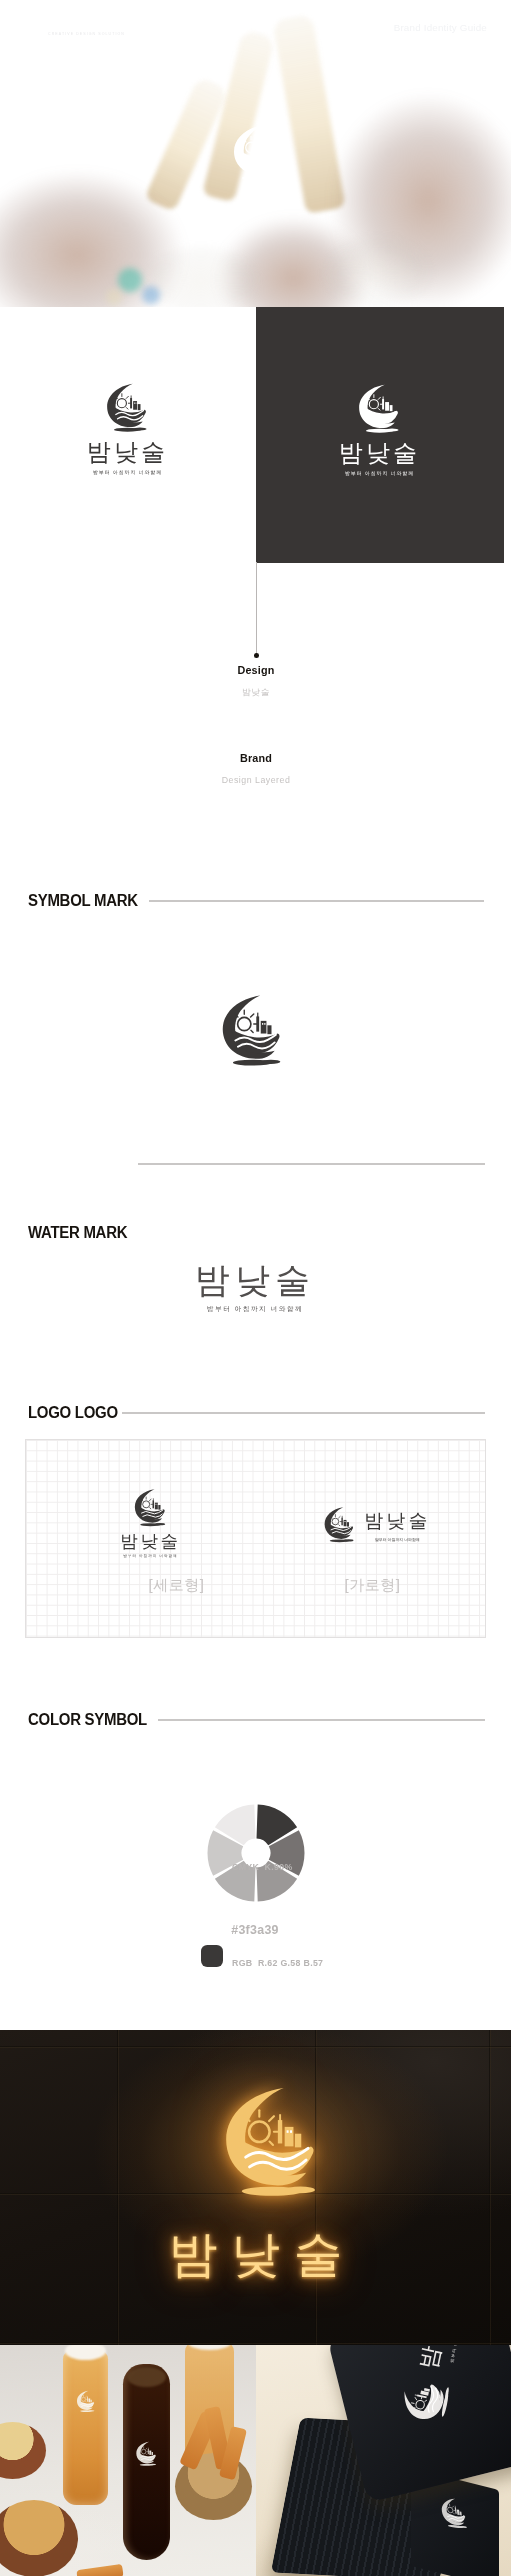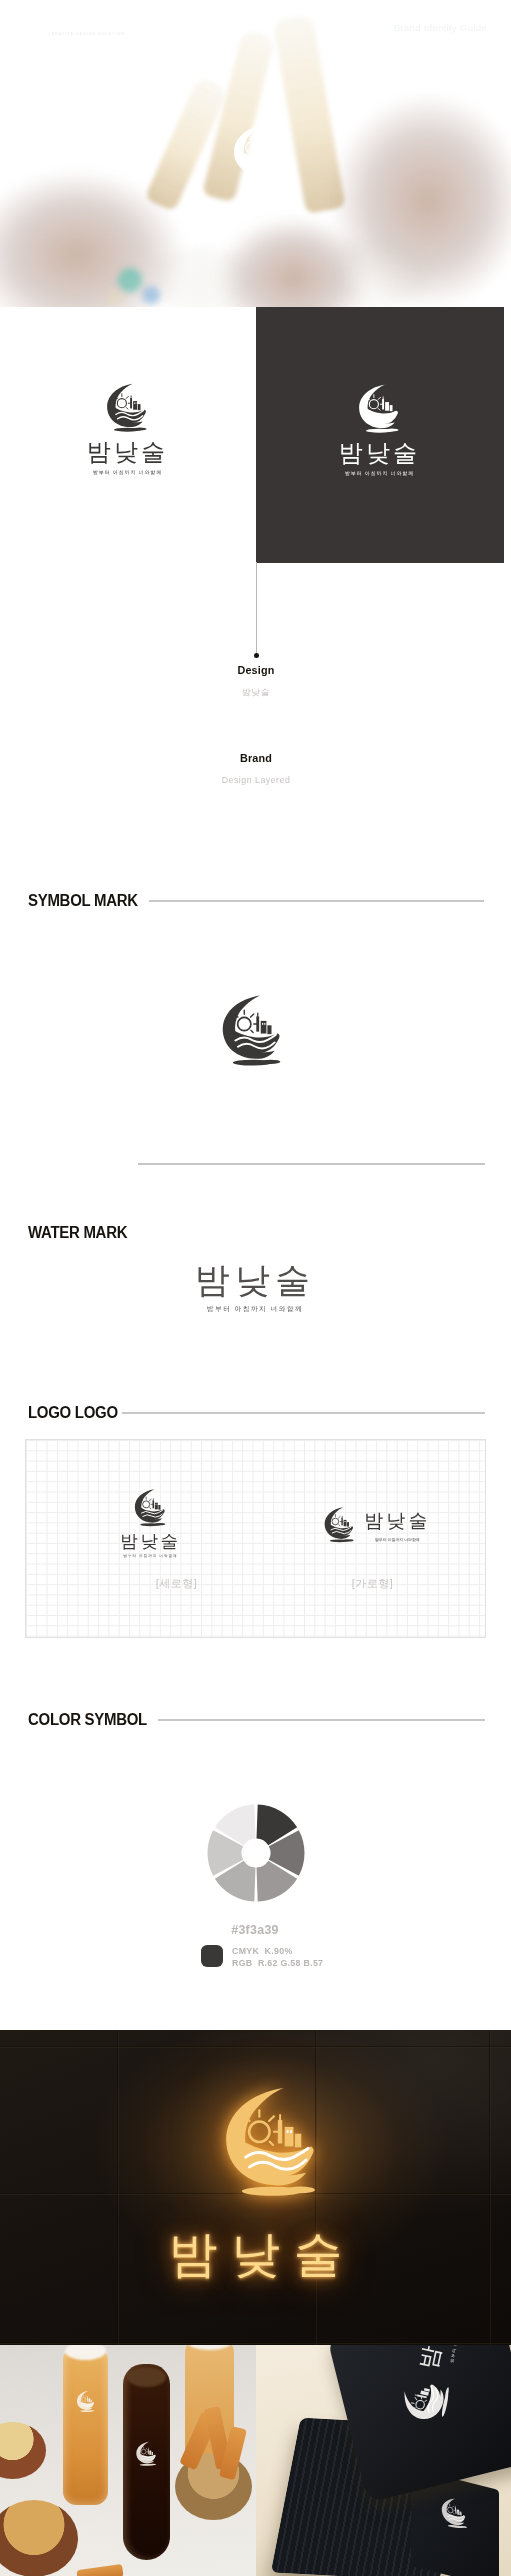--- a/index.html
+++ b/index.html
@@ -42,21 +42,21 @@
   .sec-rule{height:1.5px;background:#c9c7c6;}
 
   
   #grid-panel{left:25px;top:1439px;width:461px;height:199px;background:
      linear-gradient(#dcdada 0.5px, transparent 0.5px),
      linear-gradient(90deg,#dcdada 0.5px, transparent 0.5px),
      linear-gradient(#efeded 0.5px, transparent 0.5px),
      linear-gradient(90deg,#efeded 0.5px, transparent 0.5px);
      background-size:52px 52px,52px 52px,10.3px 10.3px,10.3px 10.3px;
      border:0.5px solid #e2e0e0;}
-  .type-label{font-size:11px;color:#c9c6c5;letter-spacing:0.5px;}
+  .type-label{font-size:15px;color:#c9c6c5;letter-spacing:0.5px;}
 
   
   #palette-hex{left:152px;top:1923px;width:206px;text-align:center;font-size:12.4px;font-weight:bold;color:#b9b6b5;letter-spacing:0.3px;}
   #palette-swatch{left:201px;top:1945px;width:21.6px;height:21.6px;border-radius:6.2px;}
   .pal-line{font-size:8.8px;font-weight:bold;color:#b7b4b3;letter-spacing:0.3px;}
 
   
   #neon{left:0;top:2030px;width:511px;height:315px;background:
      radial-gradient(237px 170px at 53% 38%, rgba(255,166,60,.34), rgba(120,70,20,.12) 55%, transparent 75%),
      radial-gradient(412px 258px at 85% 10%, #2a241f 0%, transparent 60%),
@@ -220,21 +220,21 @@
   <svg id="palette-wheel" class="s" style="left:206px;top:1803px;" width="100" height="100" viewBox="0 0 200 200">
       <path d="M103.39,3.06 A97,97 0 0 1 182.26,48.60 L124.59,84.63 A29,29 0 0 0 101.01,71.02 Z" fill="#3a3837"></path>
       <path d="M185.65,54.46 A97,97 0 0 1 185.65,145.54 L125.61,113.61 A29,29 0 0 0 125.61,86.39 Z" fill="#767271"></path>
       <path d="M182.26,151.40 A97,97 0 0 1 103.39,196.94 L101.01,128.98 A29,29 0 0 0 124.59,115.37 Z" fill="#9b9897"></path>
       <path d="M96.61,196.94 A97,97 0 0 1 17.74,151.40 L75.41,115.37 A29,29 0 0 0 98.99,128.98 Z" fill="#b2b0af"></path>
       <path d="M14.35,145.54 A97,97 0 0 1 14.35,54.46 L74.39,86.39 A29,29 0 0 0 74.39,113.61 Z" fill="#cbc9c8"></path>
       <path d="M17.74,48.60 A97,97 0 0 1 96.61,3.06 L98.99,71.02 A29,29 0 0 0 75.41,84.63 Z" fill="#eceaea"></path>
     </svg>
   <div id="palette-hex" class="s">#3f3a39</div>
   <div id="palette-swatch" class="s" style="background: rgb(58, 56, 55);"></div>
-  <div class="s pal-line" style="left:232px;top:1946px;">
+  <div class="s pal-line" style="left:232px;top:1862px;">
     <span>CMYK</span>&nbsp;&nbsp;<span>K.90%</span>
   </div>
   <div class="s pal-line" style="left:232px;top:1958px;">
     <span>RGB</span>&nbsp;&nbsp;<span>R.62 G.58 B.57</span>
   </div>
 
   <div id="neon" class="s">
     <div class="tilev" style="left:117px;"></div>
     <div class="tilev" style="left:315px;"></div>
     <div class="tilev" style="left:489px;"></div>

